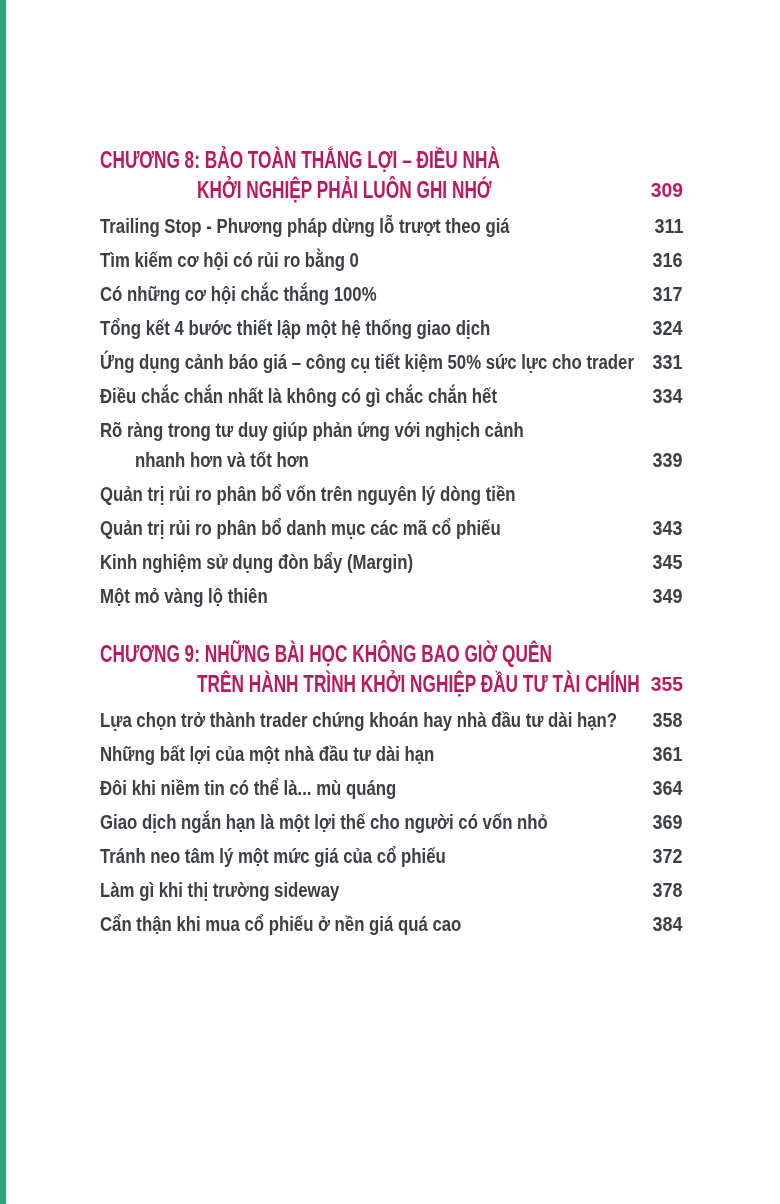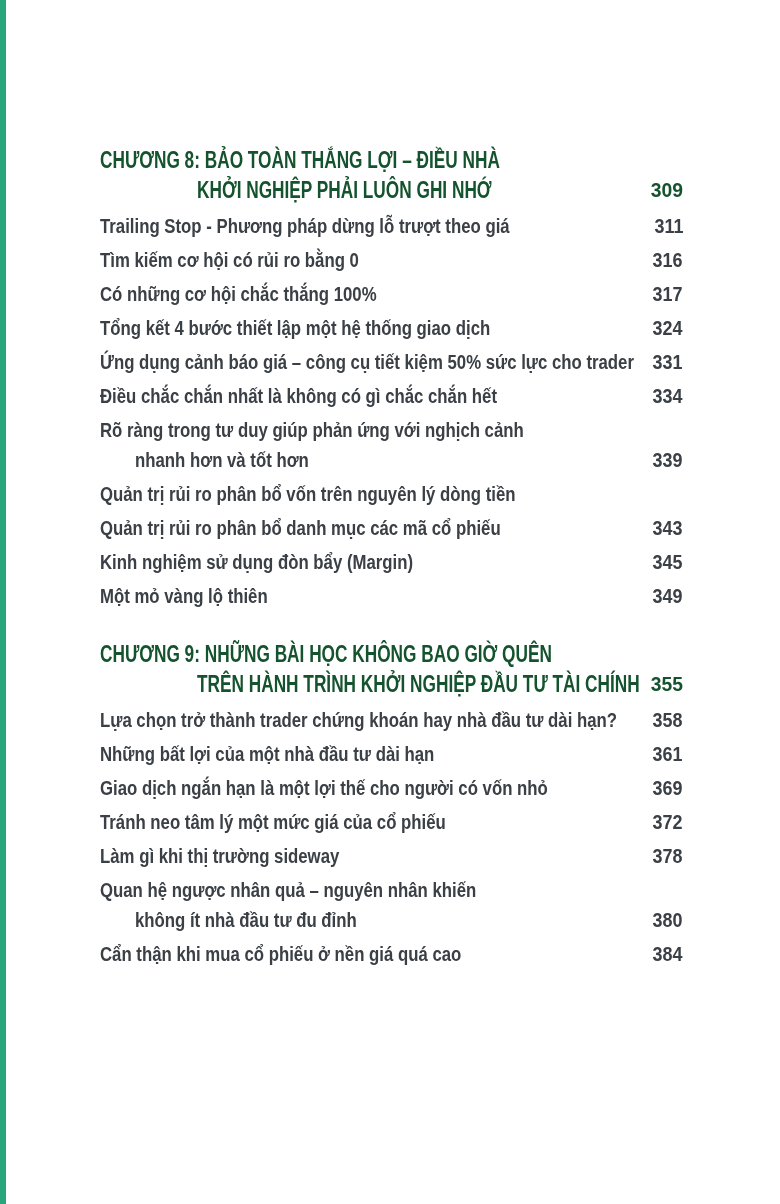--- a/index.html
+++ b/index.html
@@ -17,21 +17,21 @@
     width: 6px; height: 1204px;
     background: #2aa57c;
   }
   .toc {
     position: absolute;
     left: 100px;
     top: 147px;
     width: 583px;
   }
   
-  .heading { color: #14532d; font-weight: bold; font-size: 23px; }
+  .heading { color: #be185d; font-weight: bold; font-size: 23px; }
   .hrow { position: relative; height: 30px; }
   .hrow .ht {
     position: absolute; left: 0; top: 0;
     white-space: nowrap;
     transform: scaleX(0.75);
     transform-origin: 0 0;
     letter-spacing: 0px;
   }
   .hrow .ht.h-indent { left: 97px; }
   .hrow .hnum {
@@ -165,46 +165,43 @@
       </div>
     </div>
     <div class="entry">
       <div class="erow">
         <span class="et">Những bất lợi của một nhà đầu tư dài hạn</span>
         <span class="enum">361</span>
       </div>
     </div>
     <div class="entry">
       <div class="erow">
+        <span class="et">Đôi khi niềm tin có thể là... mù quáng</span>
+        <span class="enum">364</span>
+      </div>
+    </div>
+    <div class="entry">
+      <div class="erow">
         <span class="et">Giao dịch ngắn hạn là một lợi thế cho người có vốn nhỏ</span>
         <span class="enum">369</span>
       </div>
     </div>
     <div class="entry">
       <div class="erow">
         <span class="et">Tránh neo tâm lý một mức giá của cổ phiếu</span>
         <span class="enum">372</span>
       </div>
     </div>
     <div class="entry">
       <div class="erow">
         <span class="et">Làm gì khi thị trường sideway</span>
         <span class="enum">378</span>
       </div>
     </div>
     <div class="entry">
       <div class="erow">
-        <span class="et">Quan hệ ngược nhân quả – nguyên nhân khiến</span>
-      </div>
-      <div class="erow">
-        <span class="et cont">không ít nhà đầu tư đu đỉnh</span>
-        <span class="enum">380</span>
-      </div>
-    </div>
-    <div class="entry">
-      <div class="erow">
         <span class="et">Cẩn thận khi mua cổ phiếu ở nền giá quá cao</span>
         <span class="enum">384</span>
       </div>
     </div>
   </div>
 
 </div>
 
 </body></html>

